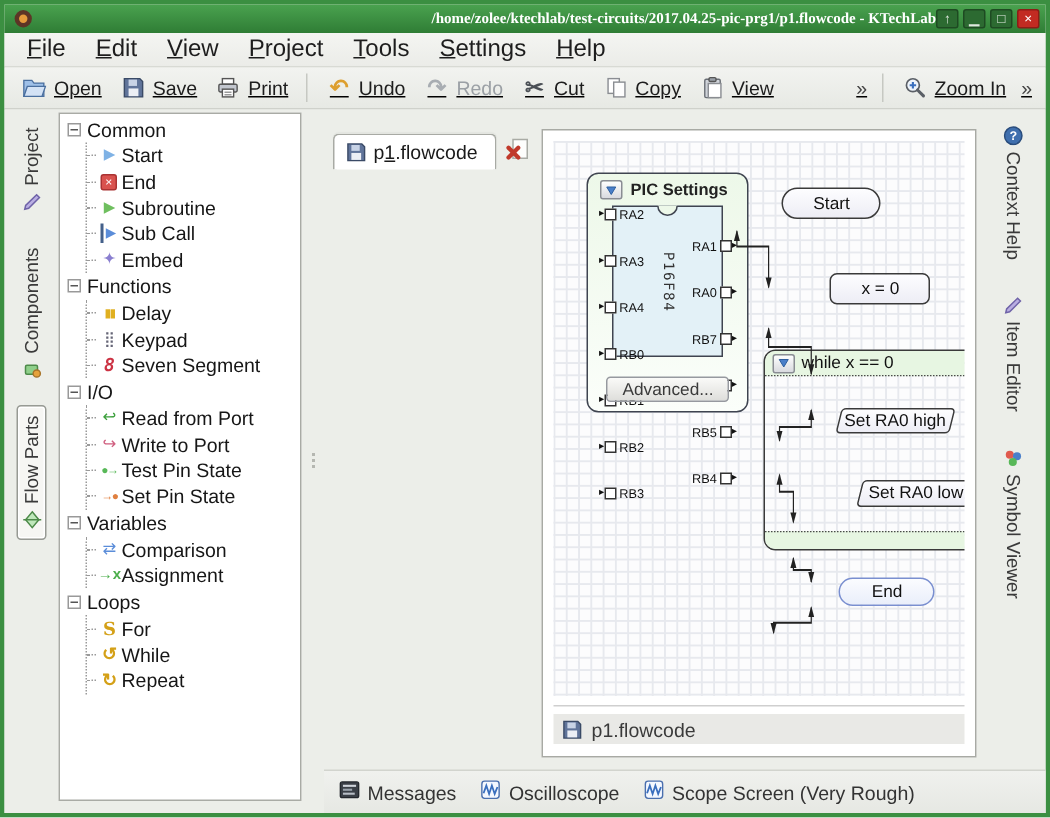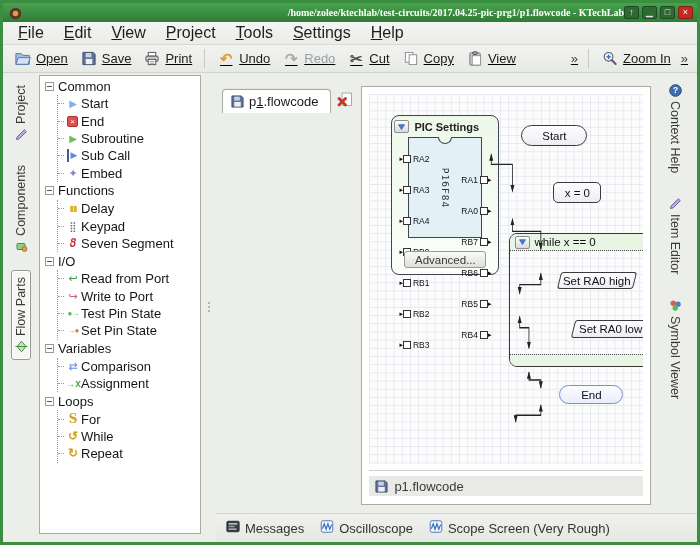--- a/index.html
+++ b/index.html
@@ -97,25 +97,25 @@
   .para > span { transform:skewX(14deg); }
   .end-pill { border-radius:10px; border-color:#7a8fd0; background:linear-gradient(#fbfcff,#e9eefa); }
   .while-blk { position:absolute; border:1.3px solid #3a3a3a; border-radius:8px; z-index:1; }
   .while-hdr { height:17px; background:#e7f6e2; border-bottom:1px dotted #4a4a4a; border-radius:7px 7px 0 0; display:flex; align-items:center; gap:4px; padding:0 5px; font-size:11.5px; color:#111; }
   .while-ftr { position:absolute; left:0; right:0; bottom:0; height:12px; background:#e7f6e2; border-top:1px dotted #4a4a4a; border-radius:0 0 7px 7px; }
   .dd-btn { width:15px; height:13px; background:linear-gradient(#fefefe,#d9dadf); border:1px solid #8a8d94; border-radius:2px; display:inline-flex; align-items:center; justify-content:center; flex:none; }
   .dd-btn svg { width:9px; height:8px; }
 
   
   .pic-blk { position:absolute; left:22px; top:21px; width:108px; height:160px; background:linear-gradient(#edf8e9,#fbfefa); border:1.3px solid #3f4450; border-radius:8px; z-index:2; padding:4px 0 0; }
-  .pic-hdr { display:flex; align-items:center; gap:5px; padding:0 2px; font-size:11px; font-weight:bold; color:#222; }
+  .pic-hdr { display:flex; align-items:center; gap:5px; padding:0 8px; font-size:11px; font-weight:bold; color:#222; }
   .chip { position:relative; width:74px; height:101px; margin:4px auto 0; background:#e3f1f7; border:1px solid #3f4450; }
   .chip-notch { position:absolute; top:-1px; left:50%; width:14px; height:7px; margin-left:-7px; background:#edf8e9; border:1px solid #3f4450; border-top:none; border-radius:0 0 7px 7px; }
   .chip-label { position:absolute; left:50%; top:50%; transform:translate(-50%,-50%); writing-mode:vertical-rl; font-family:"DejaVu Sans Mono",monospace; font-size:9.5px; color:#333; letter-spacing:1px; }
-  .pins-l,.pins-r { position:absolute; top:16px; bottom:3px; display:flex; flex-direction:column; justify-content:space-between;gap:21px; }
+  .pins-l,.pins-r { position:absolute; top:0; bottom:3px; display:flex; flex-direction:column; justify-content:space-between;gap:21px; }
   .pins-l { left:-10px; } .pins-r { right:-10px; }
   .pin { display:flex; align-items:center; height:11px; font-size:8.5px; color:#111; }
   .pin .sq { width:8px; height:8px; background:#fff; border:1px solid #333; flex:none; }
   .pin .ar { font-size:7px; color:#111; line-height:8px; flex:none; }
   .pin .pl { padding:0 2px; }
   .adv-btn { position:absolute; left:12px; bottom:6px; width:82px; height:17px; background:linear-gradient(#fafaf8,#dededb); border:1px solid #96999f; border-radius:3px; font-size:11.5px; color:#3a3a3a; display:flex; align-items:center; justify-content:center; }
 
   .conn-svg { position:absolute; inset:0; width:100%; height:100%; z-index:3; pointer-events:none; }
 
   
@@ -480,21 +480,21 @@
                         <span class="ar">▸</span>
                       </div>
                     </div>
                 </div>
                 <div class="adv-btn">Advanced...</div>
               </div>
 
               <div class="node pill" style="left:152px;top:31px;width:66px;height:21px">
                   <span>Start</span>
                 </div>
-              <div class="node rect" style="left:184px;top:88px;width:48px;height:21px">
+              <div class="node rect" style="left:184px;top:88px;width:67px;height:21px">
                   <span>x = 0</span>
                 </div>
 
               <div class="while-blk" style="left:140px;top:139px;width:237px;height:134px">
                 <div class="while-hdr">
                   <span class="dd-btn">
                       <svg viewBox="0 0 12 12">
                         <path d="M1.5 2.5h9L6 10z" fill="#4a7fc9" stroke="#2c5e9e"></path>
                       </svg>
                     </span>

